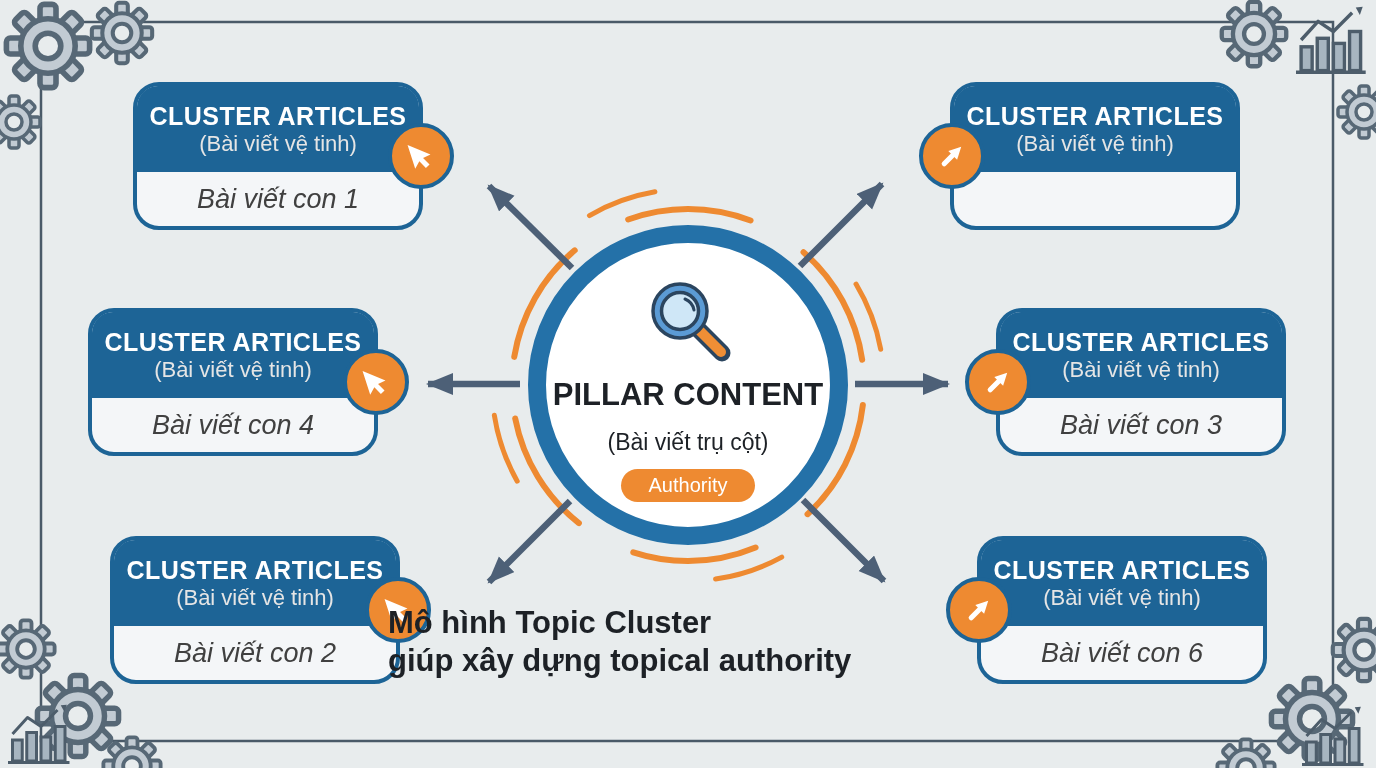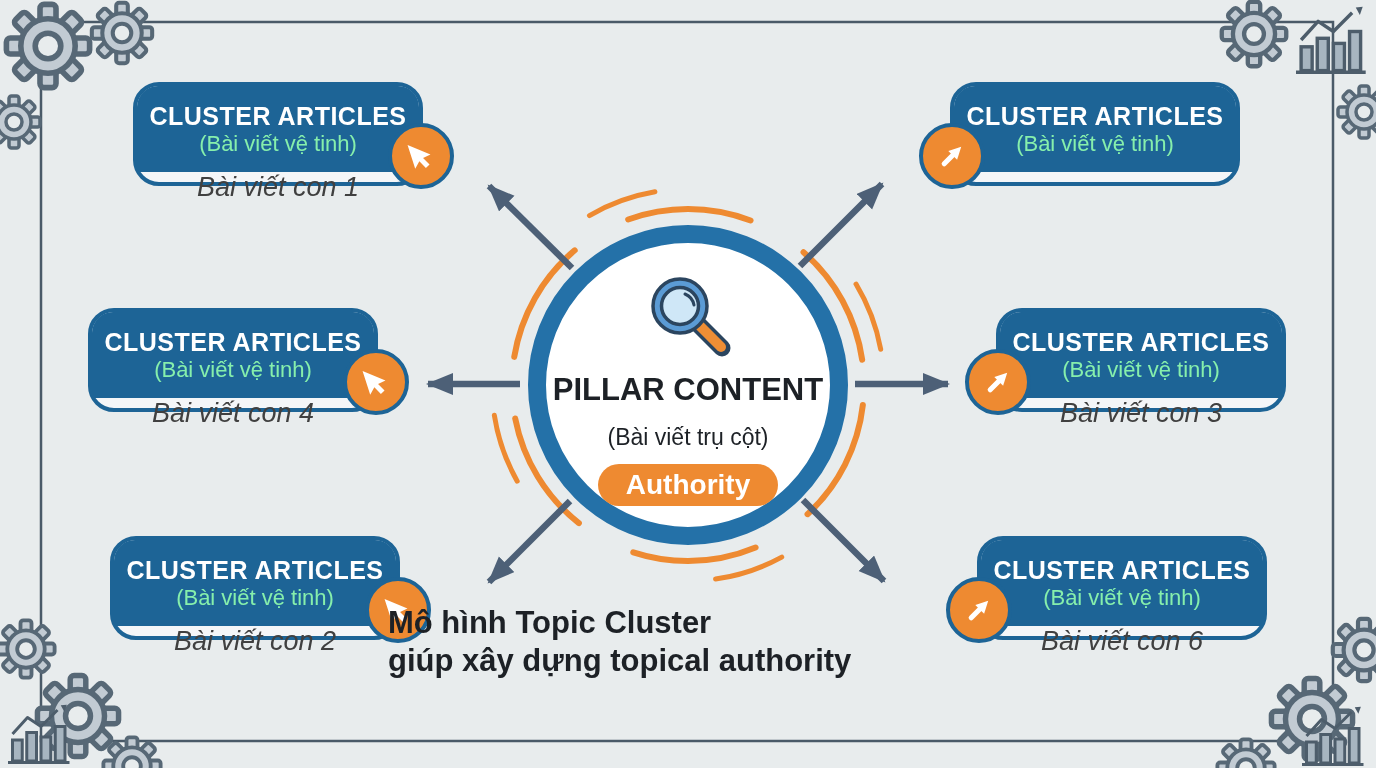--- a/index.html
+++ b/index.html
@@ -4,37 +4,37 @@
 <style>
   html,body{margin:0;padding:0;background:#d8dde0;}
   .stage{
     position:relative;width:1376px;height:768px;overflow:hidden;
     background:#e8eced;
     font-family:"Liberation Sans","DejaVu Sans",sans-serif;
   }
   .layer{position:absolute;left:0;top:0;}
   
   .cluster{
-    position:absolute;width:290px;height:104px;box-sizing:border-box;
+    position:absolute;width:290px;height:148px;box-sizing:border-box;
     border:4px solid #1d6496;border-radius:26px;background:#f4f6f8;
     display:flex;flex-direction:column;z-index:3;
   }
   .c1{left:133px;top:82px;}
   .c2{left:950px;top:82px;}
   .c3{left:996px;top:308px;}
   .c4{left:88px;top:308px;}
   .c5{left:110px;top:536px;}
   .c6{left:977px;top:536px;}
   .ch{
     flex:0 0 86px;background:#1d6496;border-radius:21px 21px 0 0;
     display:flex;flex-direction:column;align-items:center;justify-content:center;
     color:#ffffff;line-height:1.15;
   }
   .ch .t1{font-size:25px;font-weight:bold;letter-spacing:.5px;}
-  .ch .t2{font-size:22px;color:#86efac;}
+  .ch .t2{font-size:22px;color:#e5e5e5;}
   .cb{
     flex:1;display:flex;align-items:center;justify-content:center;
     font-size:27px;color:#404040;border-radius:0 0 21px 21px;font-style:italic;
   }
   .badge{
     position:absolute;width:66px;height:66px;border-radius:50%;
     background:#ee8a31;border:4px solid #1d6496;box-sizing:border-box;
     display:flex;align-items:center;justify-content:center;top:37px;z-index:4;
   }
   .badge.r{right:-35px;}
@@ -42,22 +42,22 @@
   
   .pillar{
     position:absolute;left:528px;top:225px;width:320px;height:320px;
     box-sizing:border-box;border:18px solid #2471a8;border-radius:50%;
     background:#ffffff;z-index:3;
     display:flex;flex-direction:column;align-items:center;justify-content:center;
   }
   .pillar-title{font-size:31px;font-weight:bold;color:#1d2126;margin-top:4px;}
   .pillar-sub{font-size:23px;color:#1d2126;margin-top:16px;}
   .authority{
-    margin-top:13px;background:#ee8a31;color:#ffffff;font-weight:bold;
-    font-size:28px;padding:5px 28px;border-radius:999px;
+    margin-top:13px;background:#ee8a31;color:#ffffff;font-weight:normal;
+    font-size:20px;padding:5px 28px;border-radius:999px;
   }
   
   .caption{
     position:absolute;left:388px;top:604px;width:600px;z-index:3;
     font-size:31px;font-weight:bold;color:#1d2126;line-height:38px;
   }
 </style>
 </head>
 <body>
 

